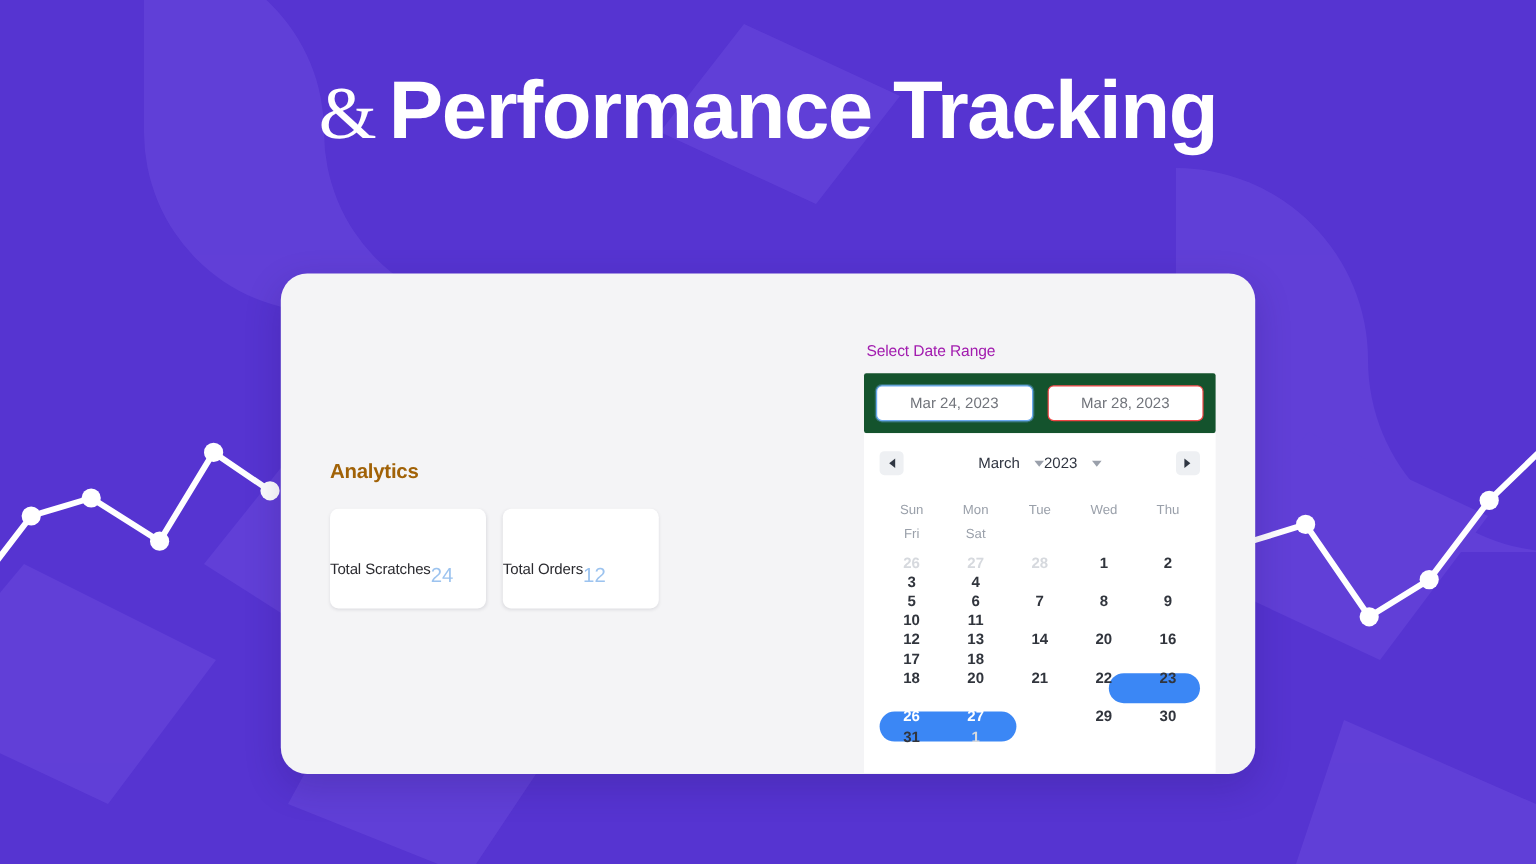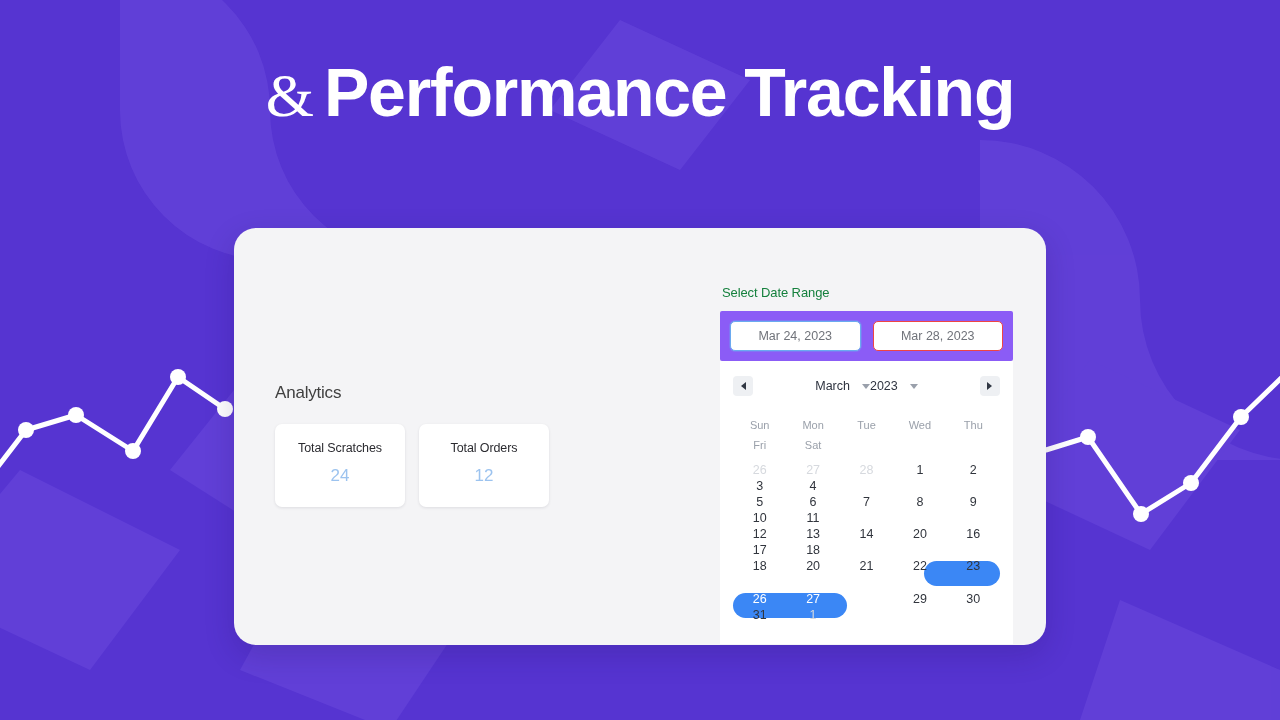--- a/index.html
+++ b/index.html
@@ -75,34 +75,33 @@
 
   
   .analytics {
     position: absolute;
     left: 41px;
     top: 155px;
     width: 320px;
   }
   .analytics-title {
     font-size: 17px;
-    font-weight: normal;
-    color: #404040;
+    font-weight: bold;
+    color: #a16207;
     margin-bottom: 21px;
     letter-spacing: -0.2px;
   }
   .stat-row { display: flex; gap: 14px; }
   .stat-card {
     width: 130px;
     height: 83px;
     background: #ffffff;
     border-radius: 7px;
     box-shadow: 0 1px 3px rgba(20, 20, 40, 0.10);
     display: flex;
-    flex-direction: column;
     align-items: center;
     padding-top: 17px;
   }
   .stat-label {
     font-size: 12.5px;
     color: #2b2b30;
     letter-spacing: -0.1px;
   }
   .stat-value {
     font-size: 17px;
@@ -112,27 +111,27 @@
 
   
   .datepicker {
     position: absolute;
     left: 486px;
     top: 57px;
     width: 293px;
   }
   .dp-label {
     font-size: 13px;
-    color: #15803d;
+    color: #a21caf;
     margin-bottom: 11px;
     padding-left: 2px;
     letter-spacing: -0.1px;
   }
   .dp-inputs {
-    background: #8b5cf6;
+    background: #14532d;
     display: flex;
     gap: 12px;
     padding: 10px 10px;
     border-radius: 2px;
   }
   .dp-input {
     flex: 1;
     height: 30px;
     background: #ffffff;
     border: 1px solid #ef4444;
@@ -203,26 +202,26 @@
   .wd {
     text-align: center;
     font-size: 11px;
     color: #9aa0aa;
     padding: 4px 0;
   }
 
   .week { position: relative; height: 32px; }
   .day {
     display: flex;
-    align-items: center;
     justify-content: center;
     font-size: 12.5px;
     color: #31353d;
     position: relative;
     z-index: 2;
+    font-weight: bold;
   }
   .day.muted { color: #d6d9de; }
   .day.in-range { color: #ffffff; }
   .day.today span { border-bottom: 1.5px solid #ffffff; padding-bottom: 1px; }
 
   .range-pill {
     position: absolute;
     top: 3px;
     height: 25px;
     background: #3b87f5;

